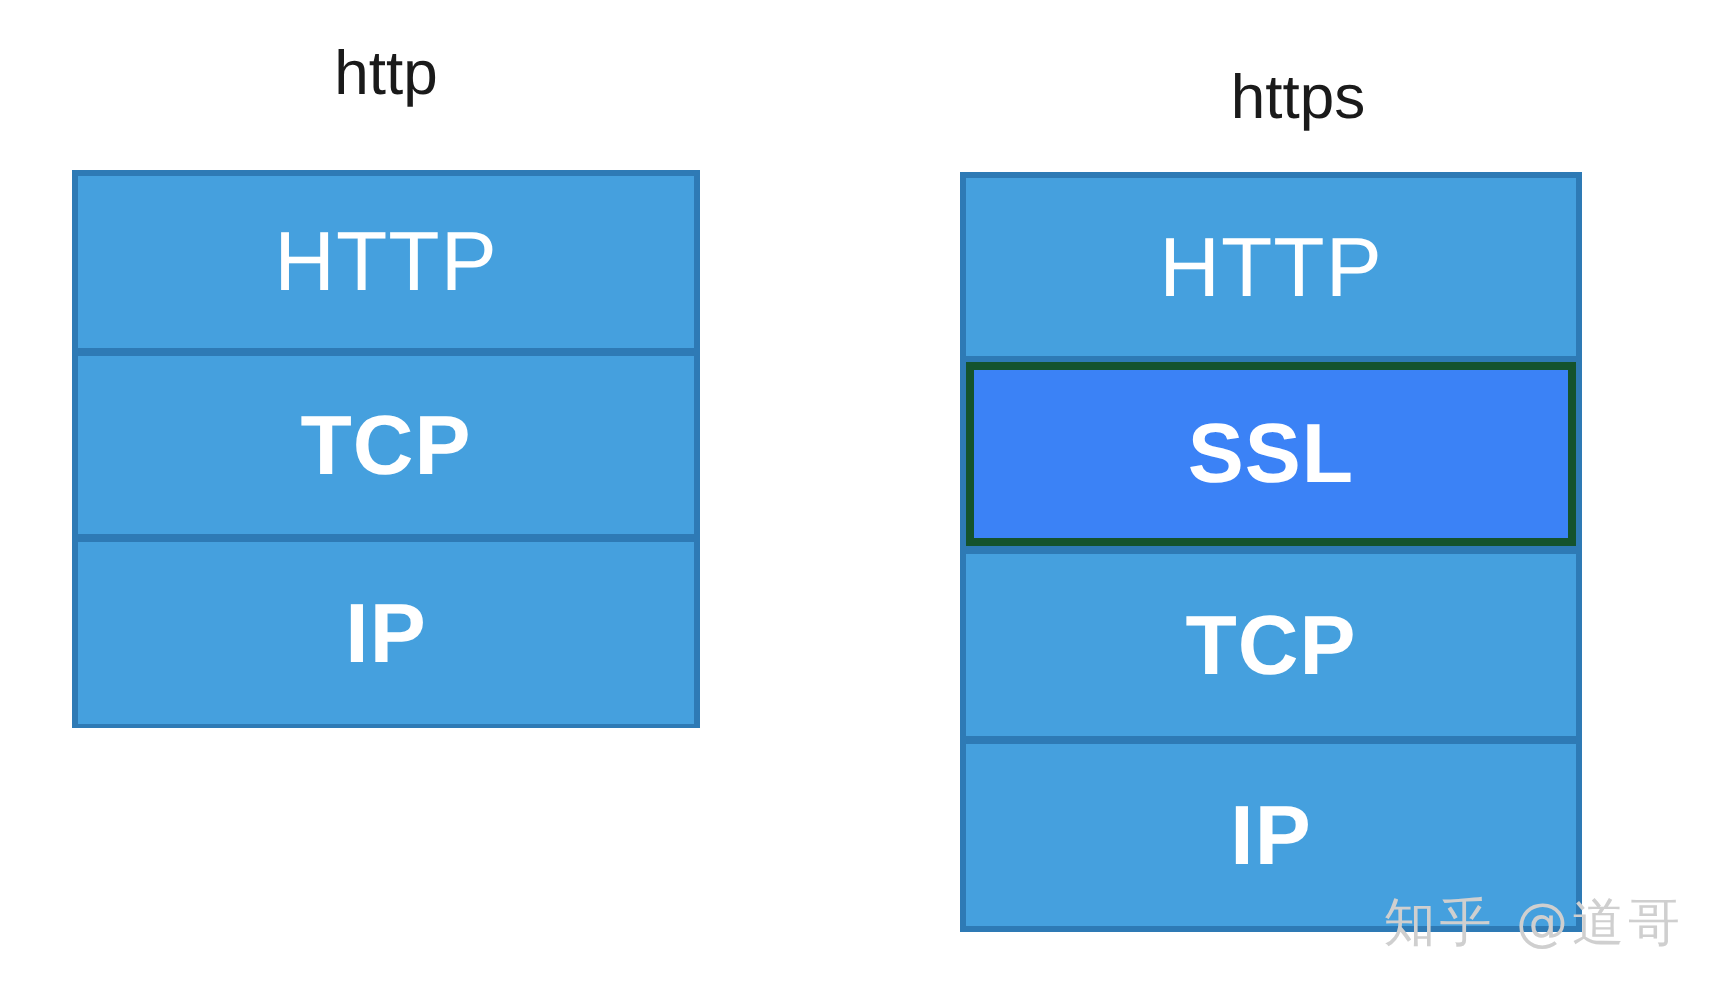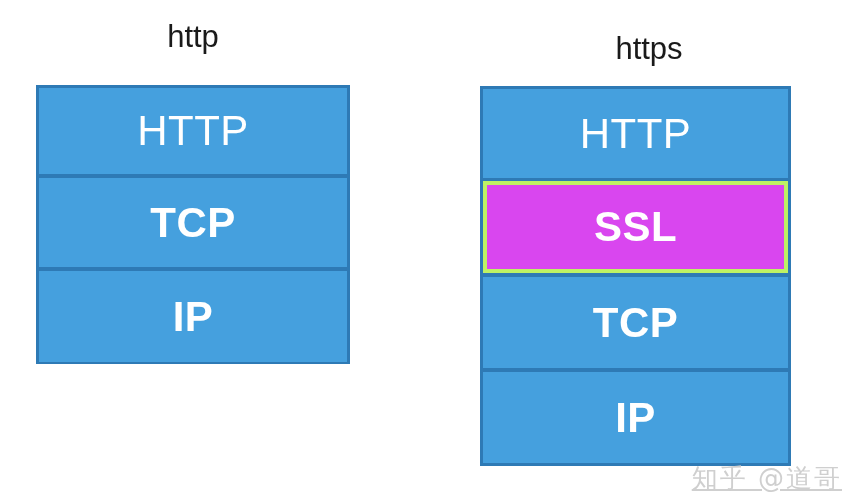--- a/index.html
+++ b/index.html
@@ -54,45 +54,44 @@
     color: #ffffff;
     font-size: 42px;
     font-weight: 400;
     line-height: 1;
     letter-spacing: 0.5px;
     position: relative;
   }
   .layer + .layer { margin-top: 4px; font-weight: bold; }
 
   .layer-blue  { background: #45a0de; }
-  .layer-green { background: #d946ef; border: 4px solid #bef264; }
+  .layer-green { background: #3b82f6; border: 4px solid #14532d; }
 
   
   #http-l1 { flex: 0 0 86px; }
   #http-l2 { flex: 0 0 89px; }
   #http-l3 { flex: 0 0 91px; }
 
   
   #https-l1 { flex: 0 0 89px; }
   #https-l2 { flex: 0 0 92px; margin-top: 3px; }
   #https-l3 { flex: 0 0 91px; }
   #https-l4 { flex: 0 0 91px; }
 
   
   #watermark {
     position: absolute;
     right: 16px;
-    bottom: 8px;
+    bottom: 25px;
     font-size: 26px;
     color: #cfcfcf;
     letter-spacing: 2px;
     white-space: nowrap;
     font-family: "DejaVu Sans", sans-serif;
     user-select: none;
-    text-decoration: underline;
   }
 </style>
 </head>
 <body>
 
 <div id="canvas">
 
   <div class="col-title" id="title-http">http</div>
 
   <div class="stack" id="stack-http">

